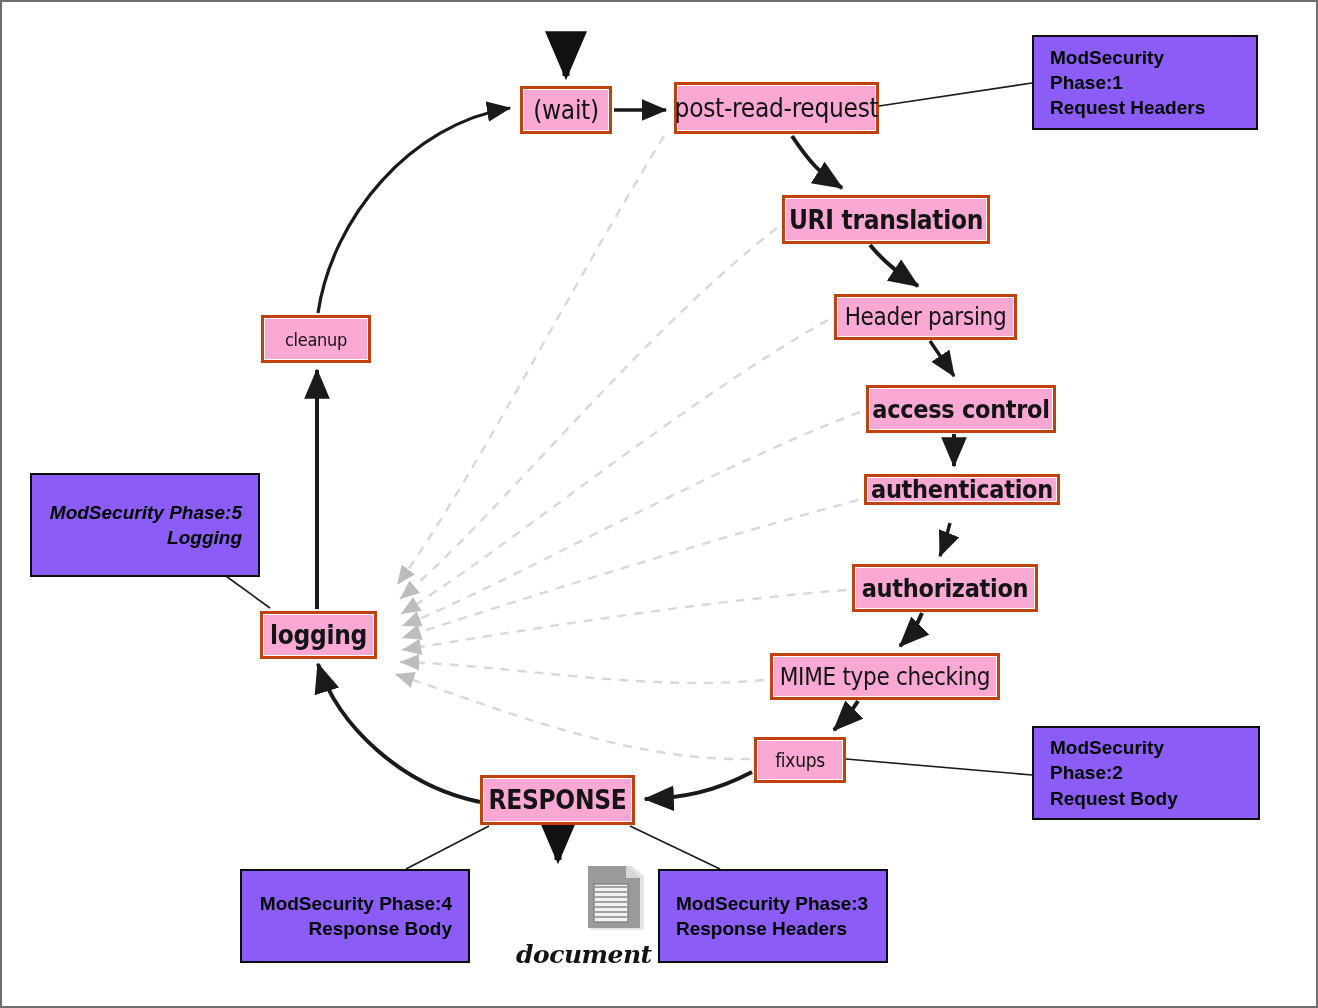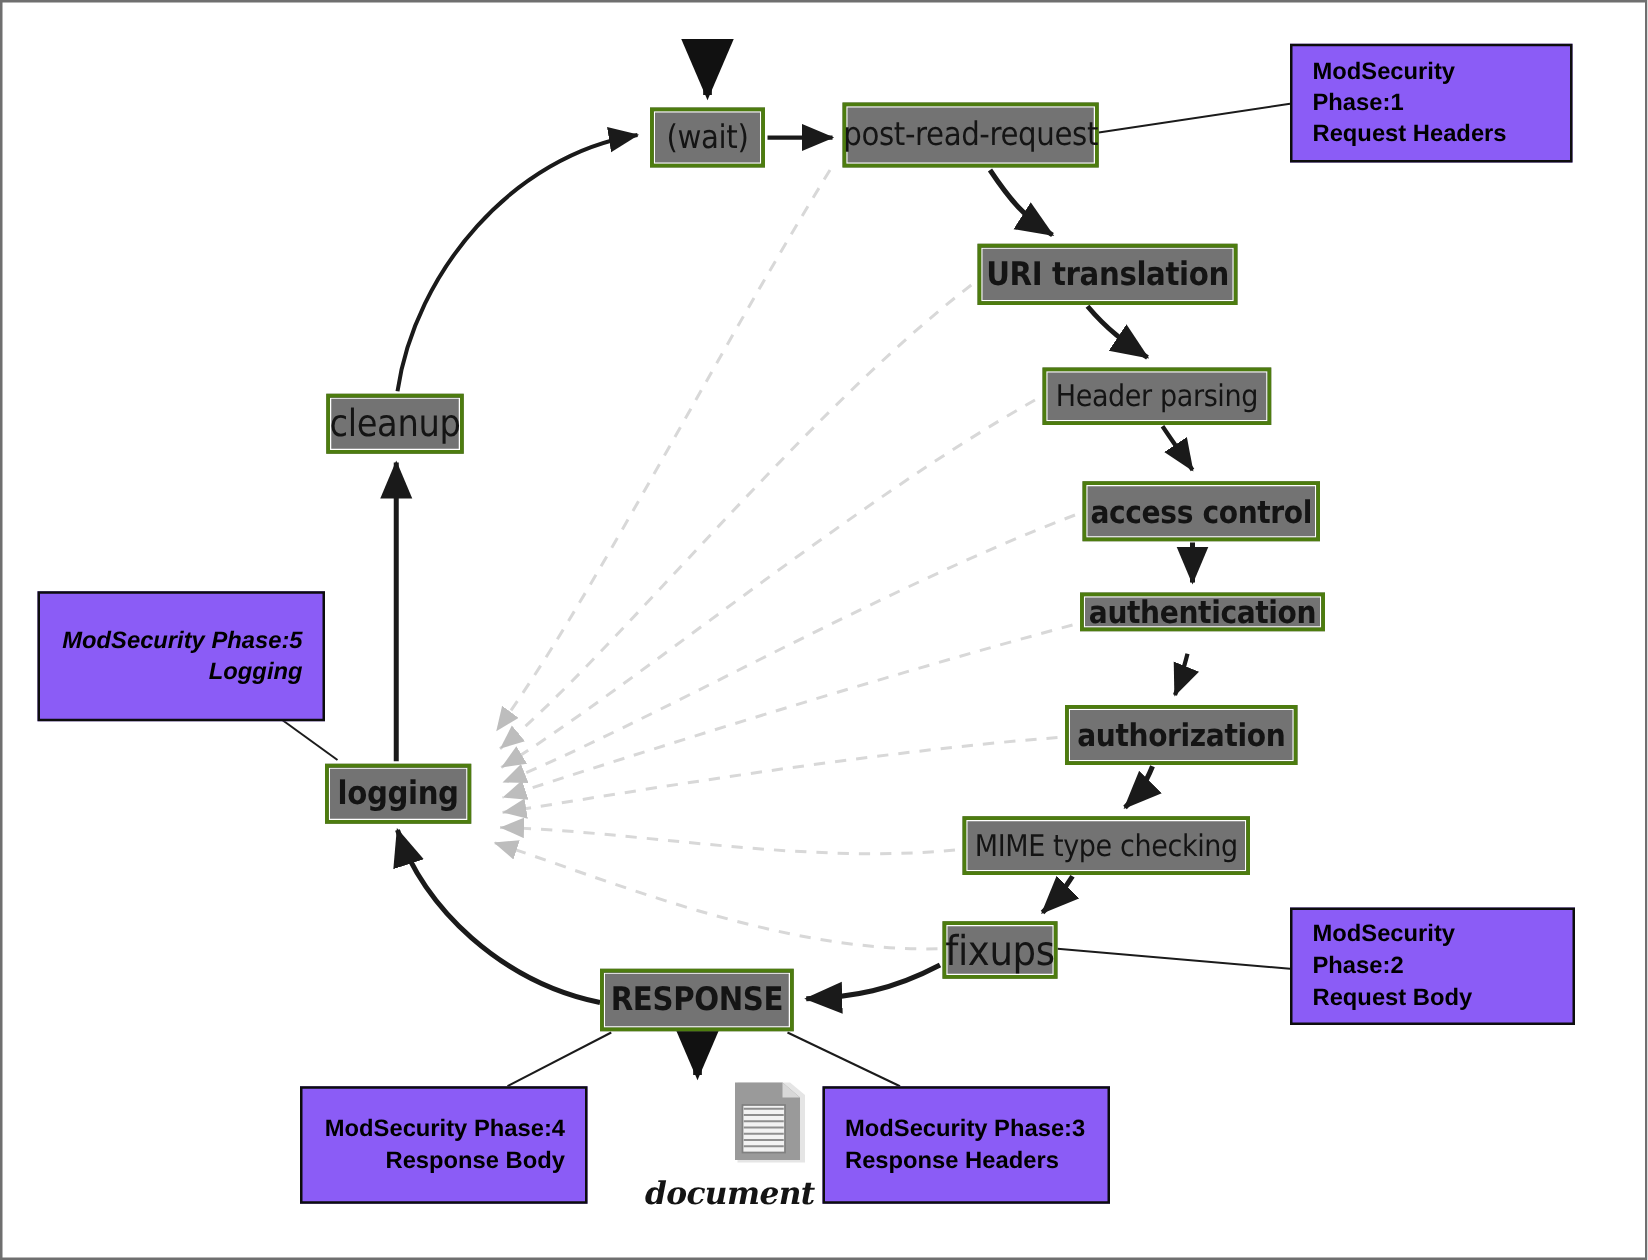--- a/index.html
+++ b/index.html
@@ -24,22 +24,22 @@
     left: 0;
     top: 0;
     width: 1318px;
     height: 1008px;
     pointer-events: none;
   }
   
   .node {
     position: absolute;
     box-sizing: border-box;
-    background: #737373;
-    border: 3px solid #4d7c0f;
+    background: #f9a8d4;
+    border: 3px solid #c2410c;
     box-shadow: inset 0 0 0 1px #ffffff;
     display: flex;
     align-items: center;
     justify-content: center;
     color: #141414;
     font-family: "DejaVu Sans Condensed", "Liberation Sans Narrow", "Liberation Sans", sans-serif;
     font-stretch: condensed;
     letter-spacing: -0.3px;
     white-space: nowrap;
     z-index: 3;
@@ -169,30 +169,30 @@
       </div>
       <div class="node bold" style="left: 862px; top: 472px; width: 196px; height: 31px; font-size: 25px;">
         <span>authentication</span>
       </div>
       <div class="node bold" style="left: 850px; top: 562px; width: 186px; height: 48px; font-size: 25px;">
         <span>authorization</span>
       </div>
       <div class="node" style="left: 768px; top: 651px; width: 230px; height: 47px; font-size: 24px;">
         <span>MIME type checking</span>
       </div>
-      <div class="node" style="left: 752px; top: 735px; width: 92px; height: 46px; font-size: 33px;">
+      <div class="node" style="left: 752px; top: 735px; width: 92px; height: 46px; font-size: 19px;">
         <span>fixups</span>
       </div>
       <div class="node bold" style="left: 478px; top: 773px; width: 155px; height: 50px; font-size: 26px;">
         <span>RESPONSE</span>
       </div>
       <div class="node bold" style="left: 258px; top: 609px; width: 117px; height: 48px; font-size: 26px;">
         <span>logging</span>
       </div>
-      <div class="node" style="left: 259px; top: 313px; width: 110px; height: 48px; font-size: 30px;">
+      <div class="node" style="left: 259px; top: 313px; width: 110px; height: 48px; font-size: 18px;">
         <span>cleanup</span>
       </div>
     </div>
 
   <div id="callouts-layer">
       <div class="callout align-left" style="left: 1030px; top: 33px; width: 226px; height: 95px;">
         <div>ModSecurity Phase:1</div>
         <div>Request Headers</div>
       </div>
       <div class="callout align-right" style="left: 28px; top: 471px; width: 230px; height: 104px; font-style: italic;">

